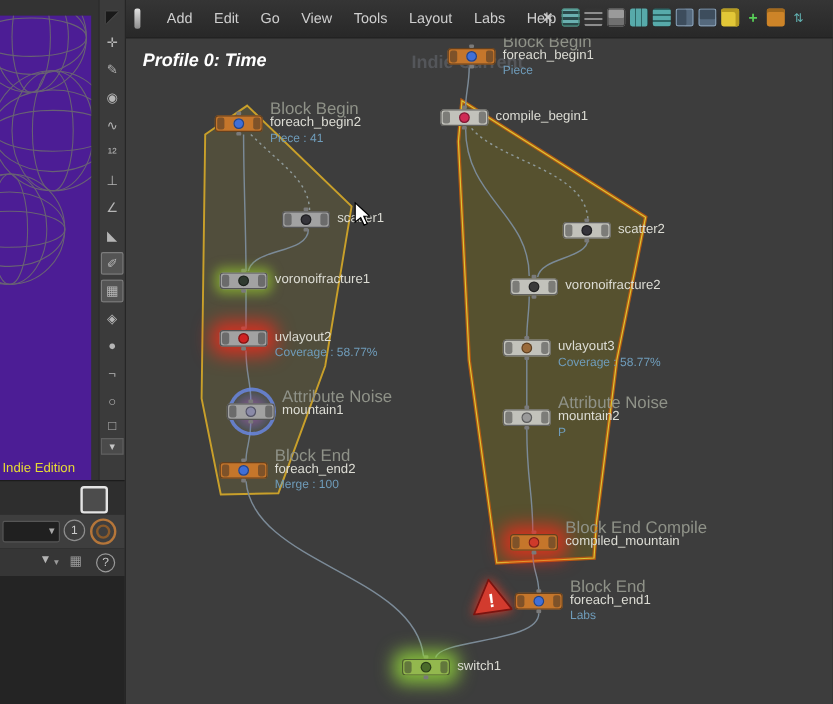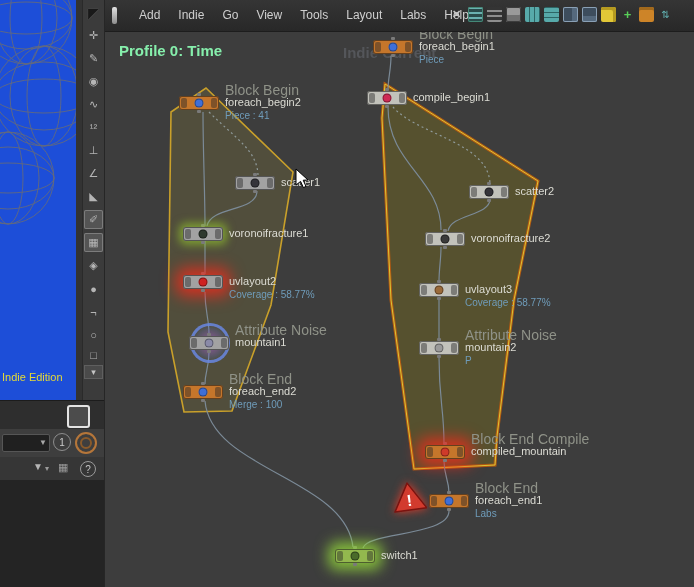--- a/index.html
+++ b/index.html
@@ -1,20 +1,20 @@
 <!DOCTYPE html>
 <html><head>
 <meta charset="utf-8">
 <style>
   html,body{margin:0;padding:0;background:#222;}
   .screen{position:relative;width:694px;height:587px;background:#333;overflow:hidden;
           font-family:"Liberation Sans",sans-serif;-webkit-font-smoothing:antialiased;}
 
   
-  .vp3d{position:absolute;left:0;top:0;width:76px;height:400px;background:#1d4ed8;overflow:hidden;}
+  .vp3d{position:absolute;left:0;top:13px;width:76px;height:400px;background:#4c1d95;overflow:hidden;}
   .vp3d svg{position:absolute;left:0;top:0;}
   .edition{position:absolute;left:2px;top:371px;color:#e6da35;font-size:11px;white-space:nowrap;}
 
   
   .tbar{position:absolute;left:82px;top:0;width:22px;height:400px;background:#3b3b3b;border-left:1px solid #2a2a2a;}
   .tb-icon{position:absolute;left:1px;width:19px;height:19px;display:flex;align-items:center;justify-content:center;
            font-size:11px;color:#b5b5b5;border-radius:2px;}
   .tb-icon.dark{color:#191919;font-size:14px;text-shadow:0 0 1px #7a7a7a;}
   .tb-icon.active{background:#545454;box-shadow:inset 0 0 0 1px #7c7c7c;}
   .tb-more{position:absolute;left:1px;top:365px;width:19px;height:14px;background:#4a4a4a;color:#c5c5c5;
@@ -58,21 +58,21 @@
   .c4{background:repeating-linear-gradient(90deg,#57aaaa 0 4px,#2d6666 4px 5px);}
   .c5{background:repeating-linear-gradient(0deg,#57aaaa 0 4px,#2d6666 4px 5px);}
   .c6{background:#3d4d5d;box-shadow:inset 0 0 0 1px #8aa0b5, inset -6px 0 0 #55697d;}
   .c7{background:#3d4d5d;box-shadow:inset 0 0 0 1px #8aa0b5, inset 0 -6px 0 #55697d;}
   .c8{background:#e2c737;box-shadow:inset -3px 3px 0 #b59a20;}
   .c9{color:#58cf58;font-weight:bold;font-size:13px;}
   .c10{background:#cd8428;border-radius:2px;box-shadow:inset 0 3px 0 #a2691c;}
   .c11{color:#63b5b5;font-size:10px;}
 
   .wm{position:absolute;z-index:1;font-weight:bold;white-space:nowrap;}
-  .wm-profile{left:14px;top:42px;font-size:15px;color:#86efac;}
+  .wm-profile{left:14px;top:42px;font-size:15px;color:#ffffff;font-style:italic;}
   .wm-context{left:238px;top:44px;font-size:15px;color:#54565a;}
   .wm-geo{left:455px;top:40px;font-size:20px;color:#5f5f5f;letter-spacing:1px;}
 
   .netlayer{position:absolute;left:0;top:0;z-index:2;pointer-events:none;}
   .wire{fill:none;stroke:#7b8a97;stroke-width:1.2;}
   .wire.dash{stroke:#8f9a9a;stroke-dasharray:2 3;}
 
   
   .node{position:absolute;z-index:3;width:40px;height:14px;}
   .node::before{content:"";position:absolute;left:50%;top:-3px;width:4px;height:3px;margin-left:-2px;background:#7a7a7a;border-radius:1px;}
@@ -167,21 +167,21 @@
       <div class="lp-help">?</div>
     </div>
   </div>
 
   <div class="npane">
 
     <div class="menubar">
       <div class="mgrip"></div>
       <div class="menus">
         <span class="menu-item">Add</span>
-        <span class="menu-item">Indie</span>
+        <span class="menu-item">Edit</span>
         <span class="menu-item">Go</span>
         <span class="menu-item">View</span>
         <span class="menu-item">Tools</span>
         <span class="menu-item">Layout</span>
         <span class="menu-item">Labs</span>
         <span class="menu-item">Help</span>
       </div>
       <div class="chips">
         <div class="chip c0">✕</div>
         <div class="chip c1"></div>

